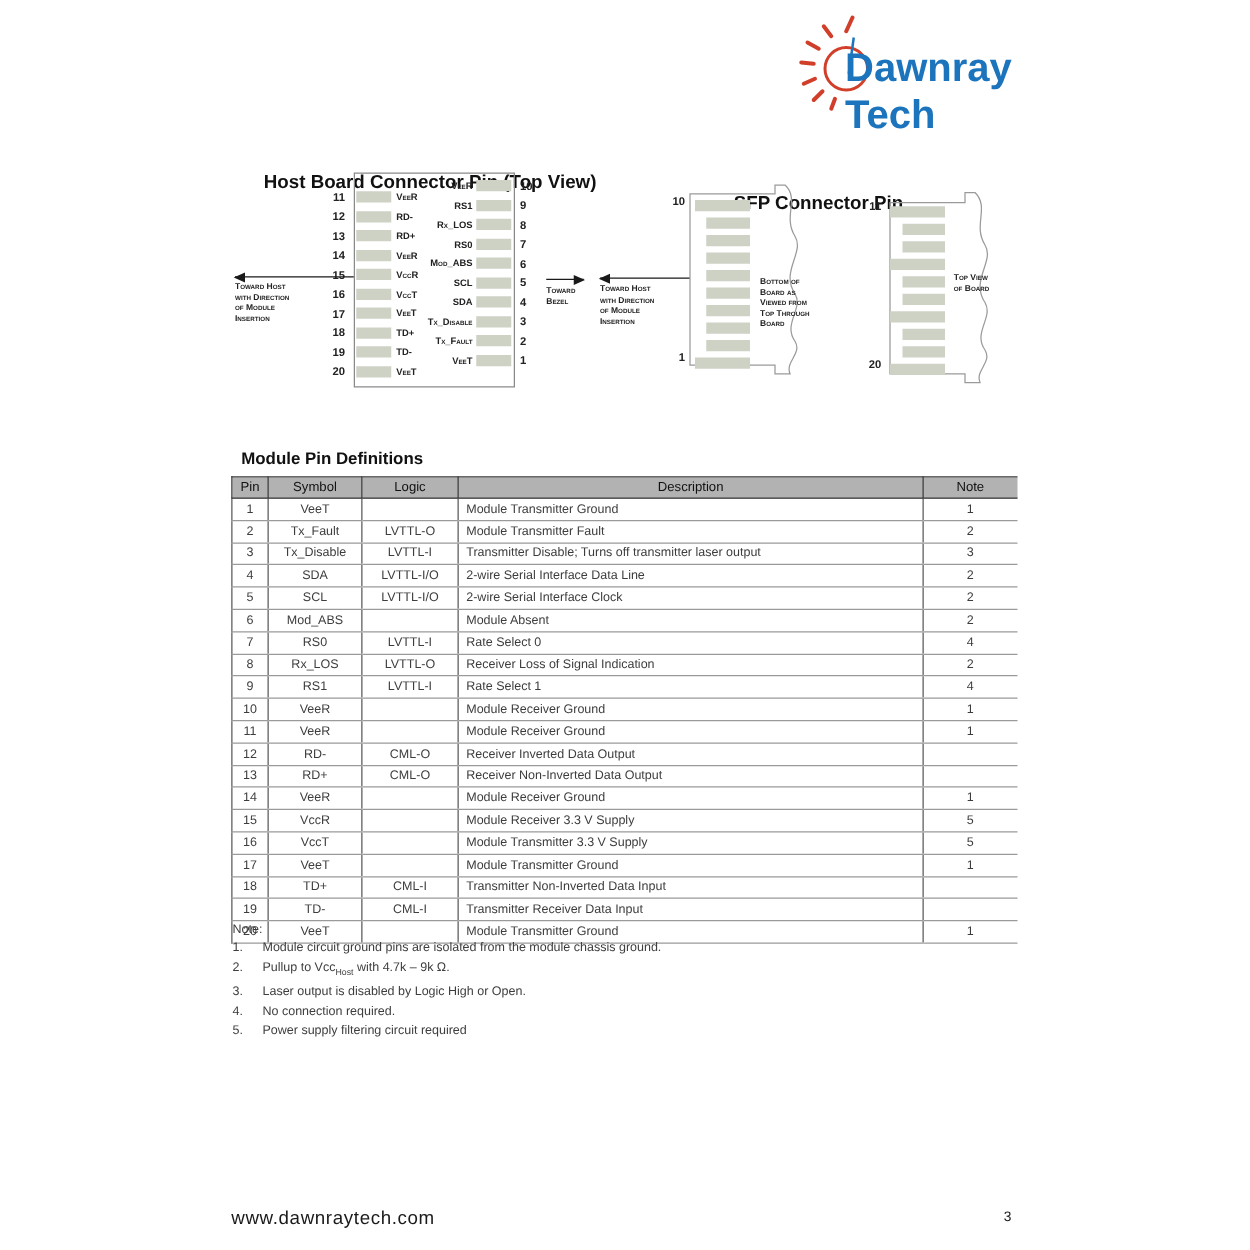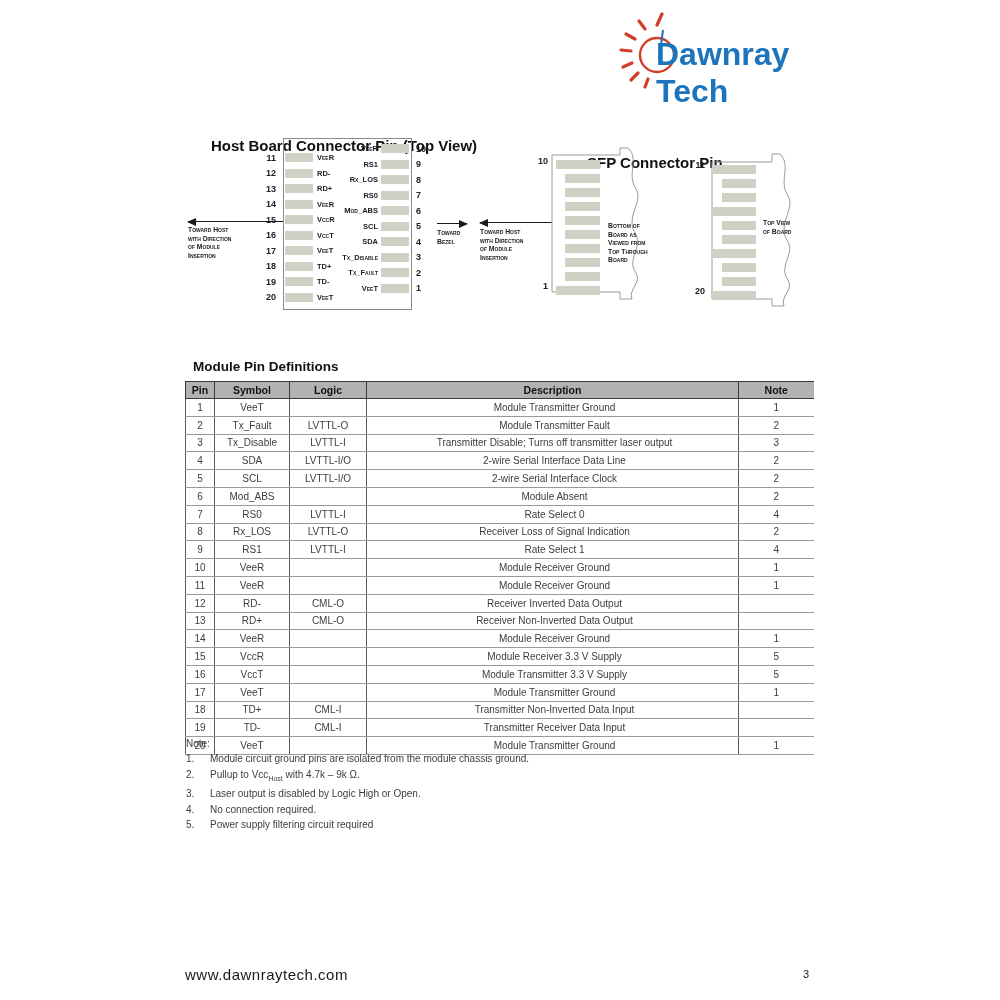--- a/index.html
+++ b/index.html
@@ -1,20 +1,20 @@
 <!DOCTYPE html>
 <html style="--pad: #cdd2c5; --table_header: #b2b2b2; --logo_blue: #1c75bc; --logo_red: #d13f2a;"><head>
 <meta charset="utf-8">
 <style>
   html,body{margin:0;padding:0;background:#fff;}
   #page{position:relative;width:1000px;height:1000px;background:#fff;overflow:hidden;
         font-family:"Liberation Sans",sans-serif;color:#1a1a1a;}
 
   
-  .logo{position:absolute;left:616px;top:12px;width:240px;height:78px;}
+  .logo{position:absolute;left:636px;top:12px;width:240px;height:78px;}
   .logo-text{position:absolute;left:40px;top:24px;font-size:32px;font-weight:bold;
              color:var(--logo_blue,#1c75bc);letter-spacing:0px;}
   .logo-sun{position:absolute;left:0;top:0;}
 
   
   .sec-title{position:absolute;font-size:15px;font-weight:bold;color:#111;margin-top:36px;}
   #host-title{left:211px;top:101px;}
   #sfp-title{left:587px;top:118px;}
 
   
@@ -44,25 +44,25 @@
   .board-svg{position:absolute;}
   .bpad{position:absolute;height:9px;background:var(--pad,#cdd2c5);}
   .bnum{position:absolute;width:20px;text-align:right;font-size:9px;font-weight:bold;color:#222;}
 
   
   #table-block{position:absolute;left:185px;top:359px;width:628px;}
   #table-title{font-size:13.5px;font-weight:bold;color:#111;margin:0 0 7px 8px;}
   table{border-collapse:collapse;table-layout:fixed;width:628px;
         border:1px solid #3a3a3a;border-right:none;}
   th{background:var(--table_header,#b2b2b2);border:1px solid #3a3a3a;font-size:10.5px;
-     font-weight:bold;color:#111;height:14px;padding:1px 2px;margin-left:12px;}
+     font-weight:normal;color:#111;height:14px;padding:1px 2px;margin-left:12px;}
   th.no-r,td.no-r{border-right:none;}
   td{font-size:10px;color:#3d3d3d;height:14.8px;border-left:1px solid #5a5a5a;
      border-bottom:1px solid #9a9a9a;text-align:center;padding:1px 2px;overflow:hidden;white-space:nowrap;}
-  td.desc{text-align:center;padding-left:6px;}
+  td.desc{text-align:left;padding-left:6px;}
 
   
   #notes{position:absolute;left:186px;top:736px;font-size:10px;color:#3d3d3d;}
   .note-line{display:flex;line-height:15.4px;}
   .n-num{width:24px;flex:0 0 auto;}
   sub{font-size:7px;}
 
   
   #footer-url{position:absolute;left:185px;top:966px;font-size:15px;color:#1a1a1a;letter-spacing:0.5px;}
   #page-num{position:absolute;left:796px;top:968px;width:20px;text-align:center;font-size:11px;color:#1a1a1a;}

